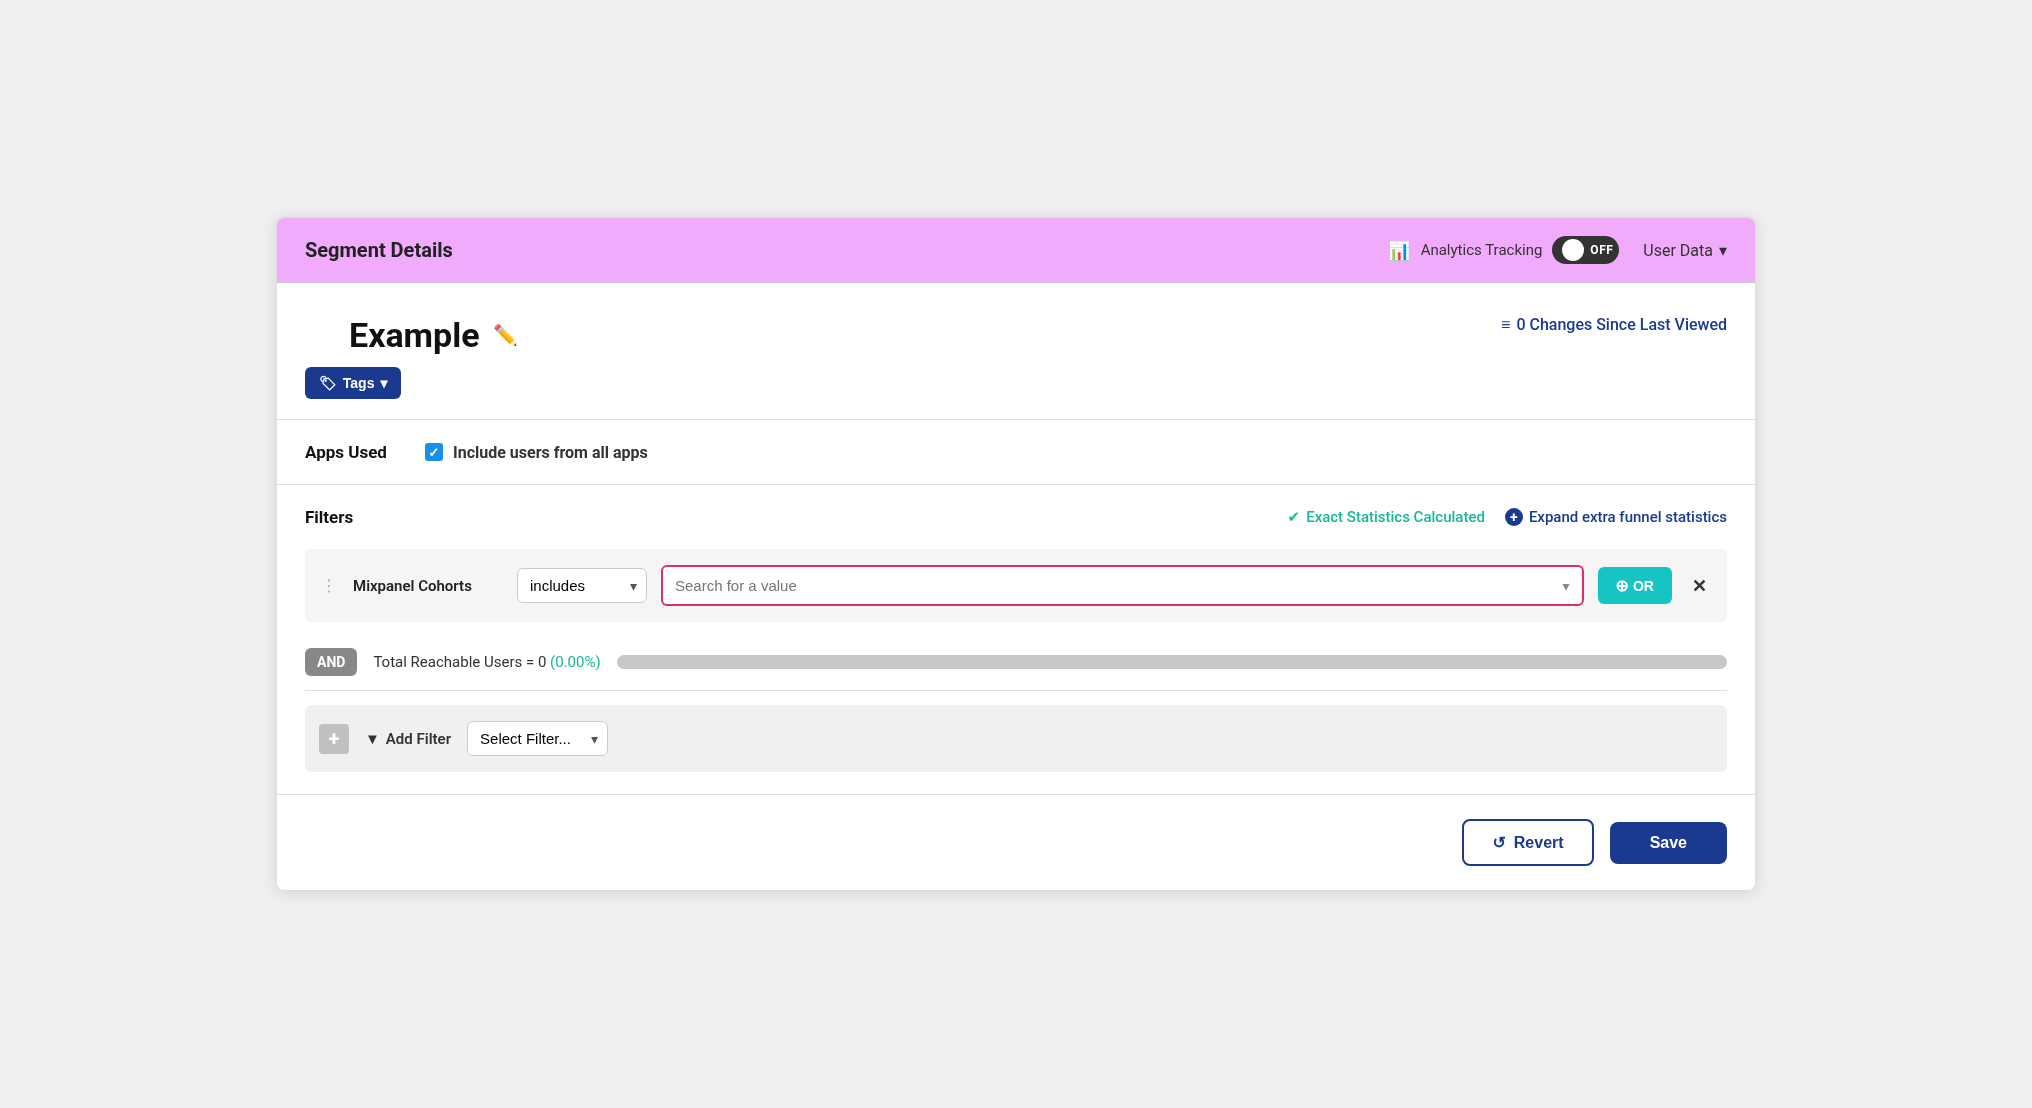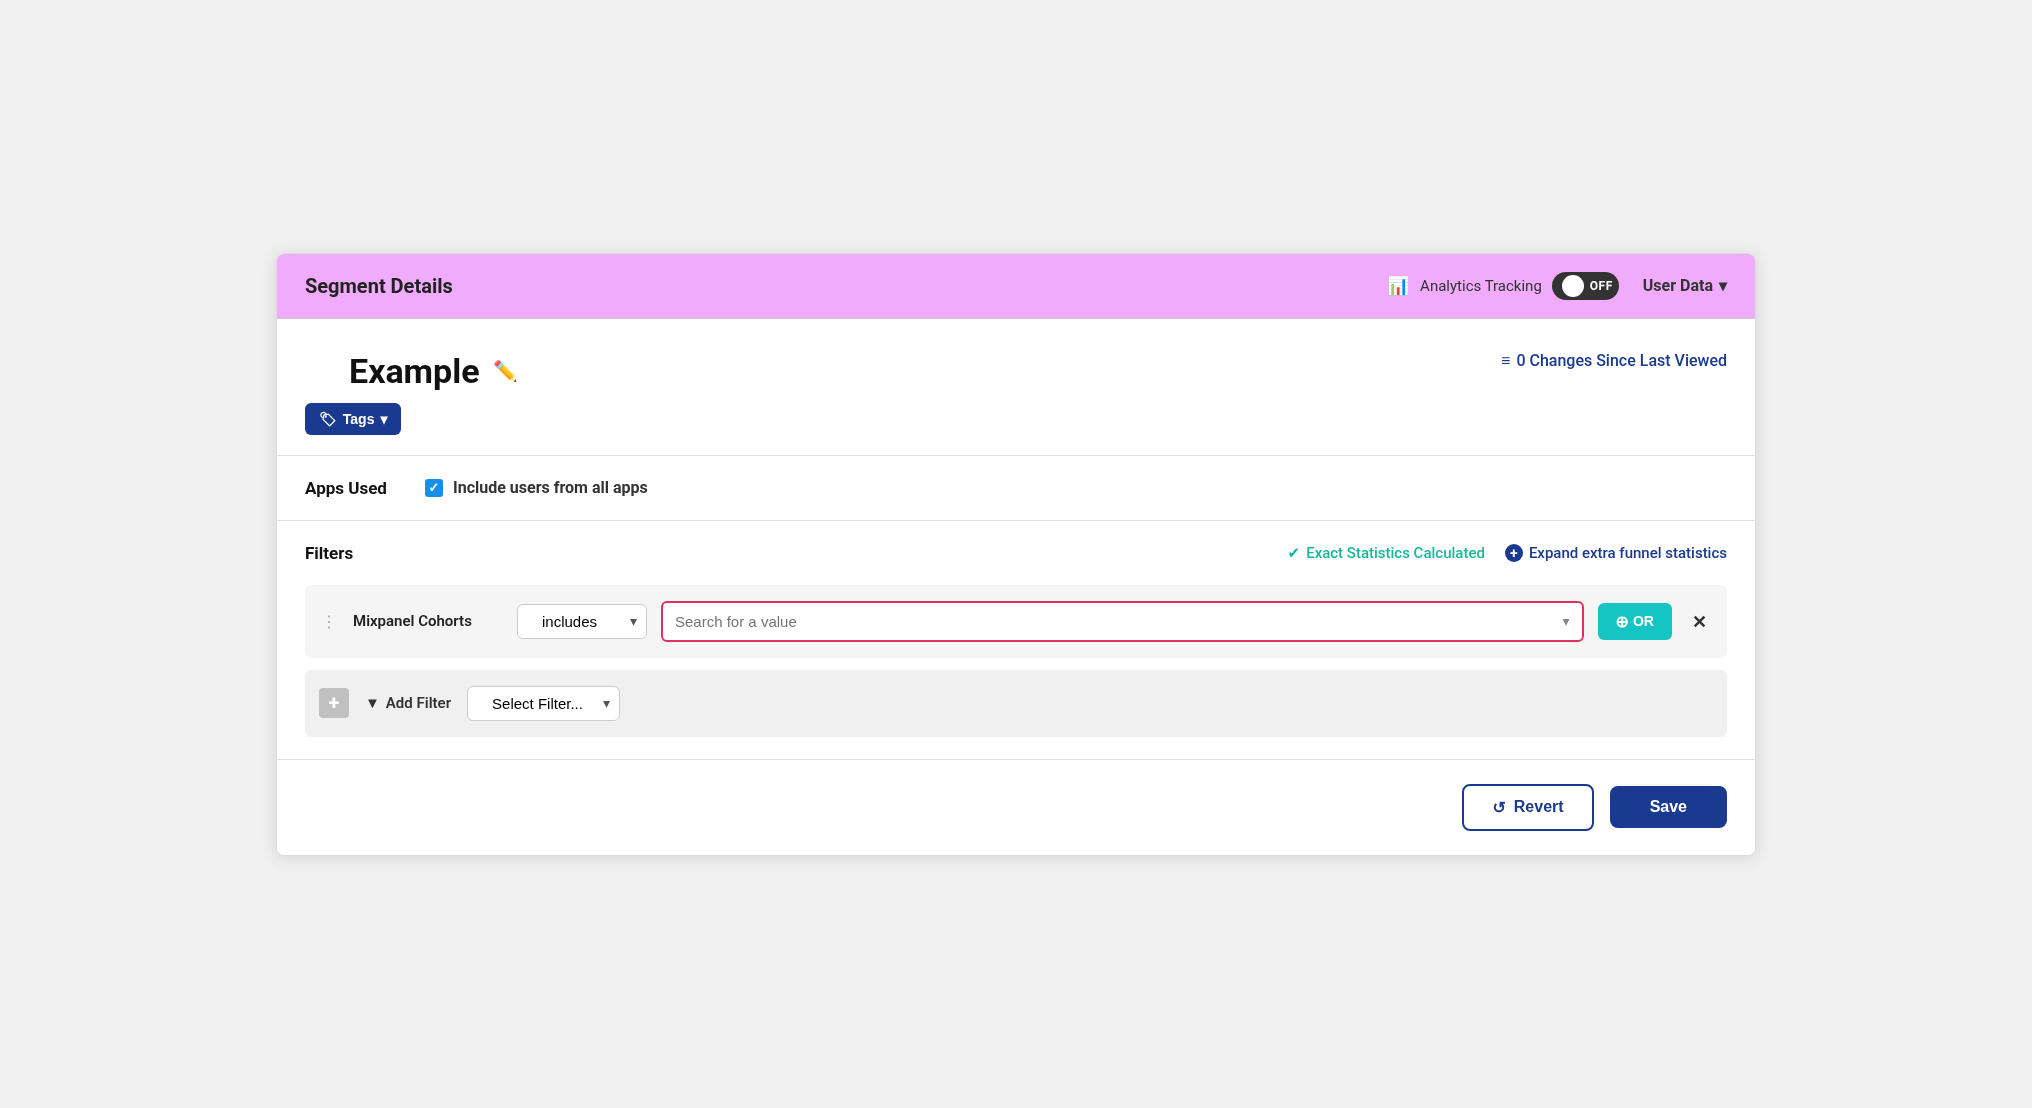--- a/index.html
+++ b/index.html
@@ -70,21 +70,21 @@
       font-weight: 700;
       letter-spacing: 0.5px;
     }
     .user-data-btn {
       display: flex;
       align-items: center;
       gap: 6px;
       font-size: 16px;
       color: #333;
       cursor: pointer;
-      font-weight: 700;
+      font-weight: 400;
     }
     
     .content {
       padding: 32px 28px 0 28px;
       background: #fff;
     }
     .segment-header {
       display: flex;
       align-items: flex-start;
       justify-content: space-between;
@@ -248,21 +248,21 @@
     }
     .filter-name {
       font-size: 15px;
       font-weight: 600;
       color: #222;
       min-width: 150px;
     }
     .filter-select {
       border: 1px solid #ccc;
       border-radius: 6px;
-      padding: 8px 36px 8px 24px;
+      padding: 8px 36px 8px 12px;
       font-size: 15px;
       background: #fff;
       appearance: none;
       -webkit-appearance: none;
       cursor: pointer;
       min-width: 130px;
       position: relative;
     }
     .select-wrapper {
       position: relative;
@@ -514,20 +514,30 @@
             <span class="search-chevron">▾</span>
           </div>
           <button class="or-btn">
             <span class="or-btn-icon">⊕</span>
             <span>OR</span>
           </button>
           <span class="remove-btn">✕</span>
         </div>
       </div>
 
+      <div class="and-row">
+        <span class="and-badge">AND</span>
+        <span class="reachable-text">
+          <span>Total Reachable Users = 0</span>
+          <span class="reachable-pct">(0.00%)</span>
+        </span>
+        <div class="progress-bar-wrapper">
+          <div class="progress-bar-fill"></div>
+        </div>
+      </div>
 
       <div class="add-filter-row">
         <div class="add-icon">+</div>
         <div class="add-filter-label">
           <span>▼</span>
           <span>Add Filter</span>
         </div>
         <div class="select-wrapper">
           <select class="filter-select">
             <option>Select Filter...</option>

